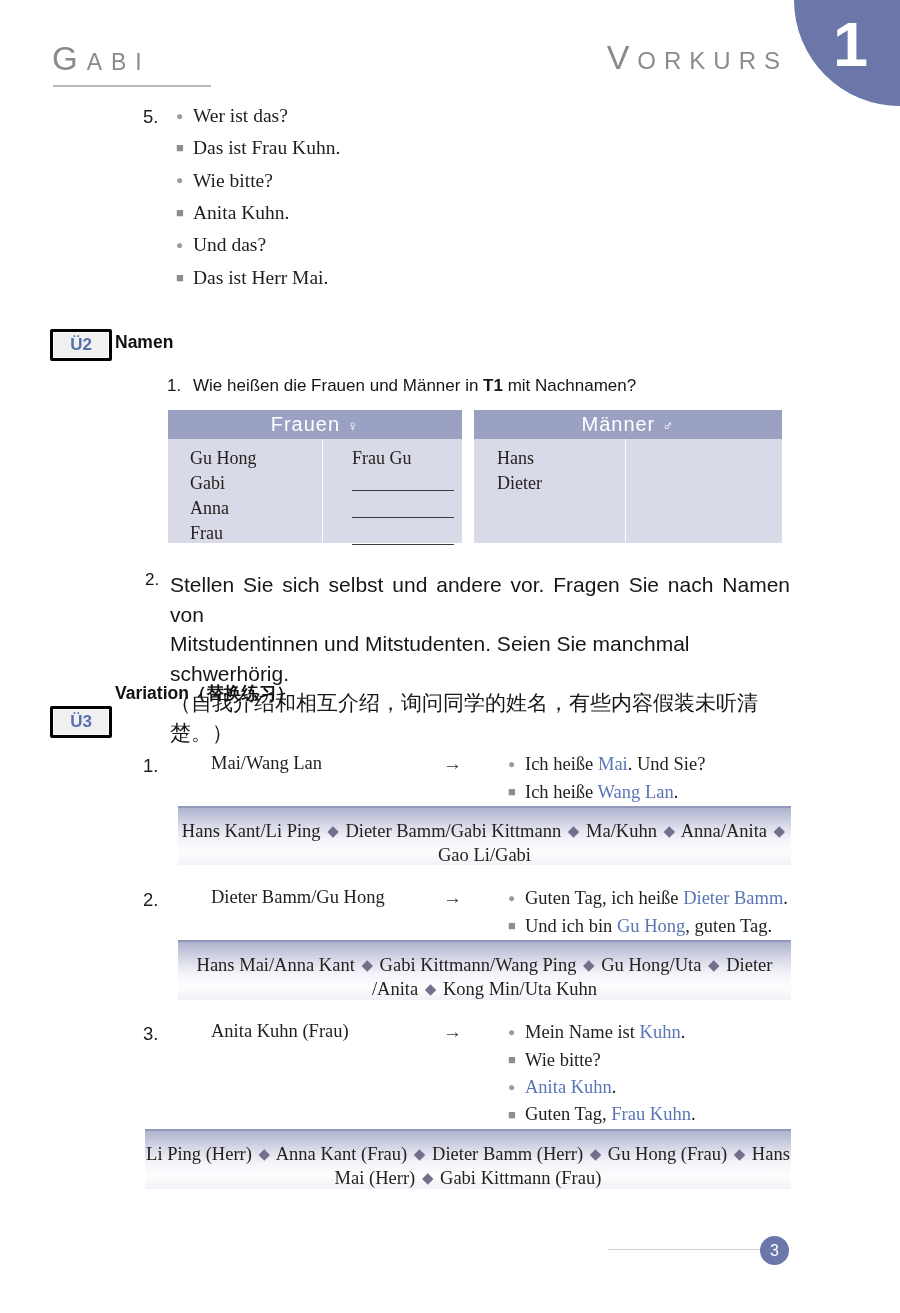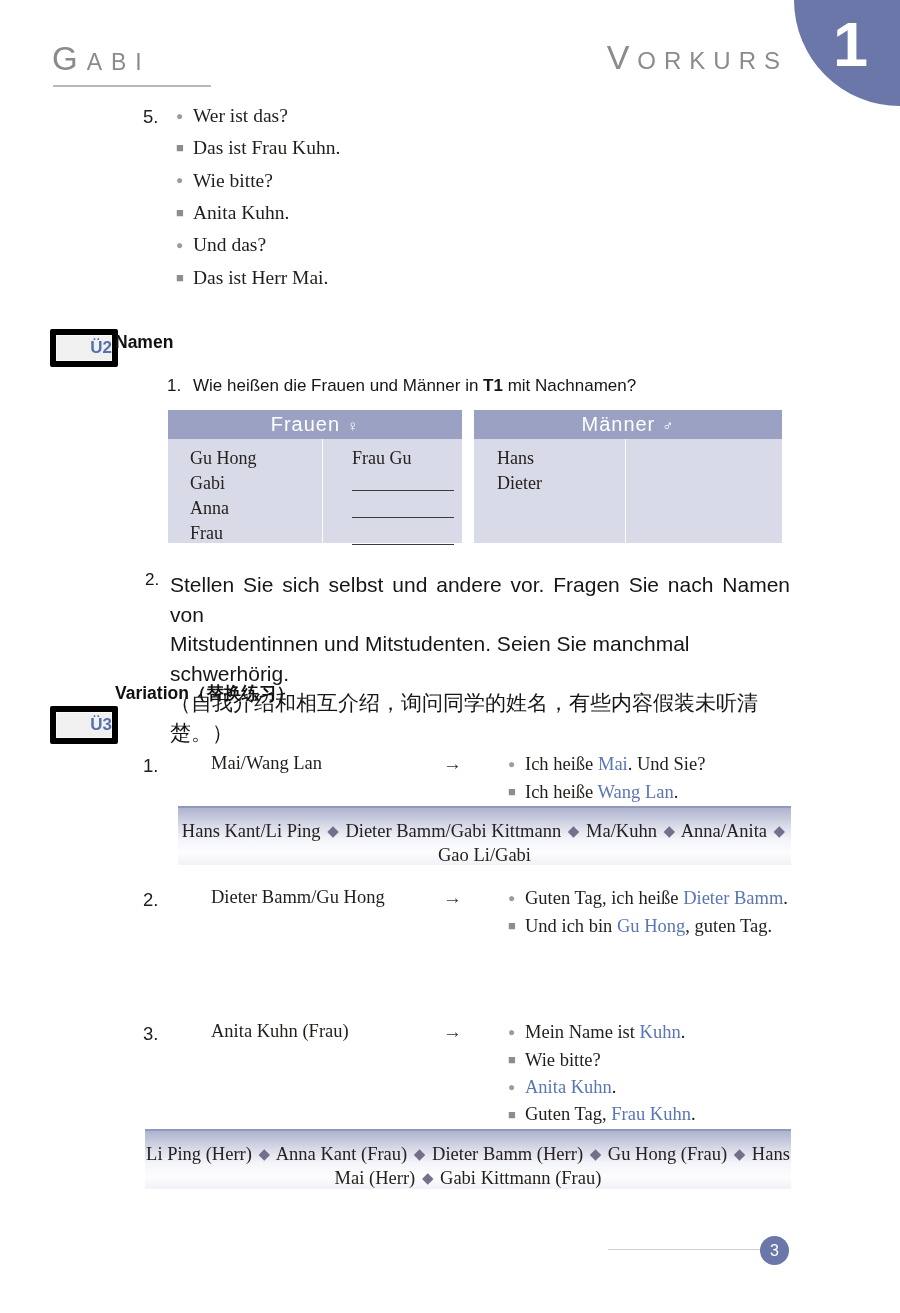--- a/index.html
+++ b/index.html
@@ -22,23 +22,23 @@
   .sec5 .item-num{position:absolute;left:0;top:6px;}
   .item-num{font-family:"Liberation Sans",sans-serif;font-size:18.5px;color:#1c1c1c;}
   .dlg-lines{margin-left:33px;}
   .dline{display:flex;align-items:center;height:32.3px;}
   .bu{display:inline-block;width:17px;flex:0 0 17px;}
   .bc{color:#9c9c9c;font-size:12px;}
   .bs{color:#8d8d8d;font-size:13px;}
 
   
   .ubadge{position:absolute;left:50px;width:56px;height:26px;background:#f0f0f0;
-          border:6px solid #000000;border-radius:2px;box-shadow:inset 0 0 0 1px #fafafa;
+          border:3px solid #000000;border-radius:2px;box-shadow:inset 0 0 0 1px #fafafa;
           color:#5570ad;font-family:"Liberation Sans",sans-serif;font-weight:bold;font-size:17px;
-          text-align:right;line-height:25px;}
+          text-align:center;line-height:25px;}
   .utitle{position:absolute;left:115px;font-family:"Liberation Sans",sans-serif;
           font-weight:bold;font-size:17.5px;color:#111;}
   #u2-badge{top:329px;} #u2-title{top:332px;}
   #u3-badge{top:706px;} #u3-title{top:681px;}
 
   
   .qnum{position:absolute;font-family:"Liberation Sans",sans-serif;font-size:17px;color:#161616;}
   #q1-num{left:167px;top:376px;}
   .q1-text{position:absolute;left:193px;top:376px;font-family:"Liberation Sans",sans-serif;
            font-size:17px;color:#161616;}
@@ -199,20 +199,21 @@
         <div class="dline">
           <span class="bu bc">●</span>
           <span class="dtx"><span>Guten Tag, ich heiße </span><span class="nm">Dieter Bamm</span><span>.</span></span>
         </div>
         <div class="dline">
           <span class="bu bs">■</span>
           <span class="dtx"><span>Und ich bin </span><span class="nm">Gu Hong</span><span>, guten Tag.</span></span>
         </div>
       </div>
   </div>
+  <div class="vbox" id="u3-box-1">Hans Mai/Anna Kant <span class="dia">◆</span> Gabi Kittmann/Wang Ping <span class="dia">◆</span> Gu Hong/Uta <span class="dia">◆</span> Dieter /Anita <span class="dia">◆</span> Kong Min/Uta Kuhn</div>
 
   <div class="u3item" id="u3-item-2">
     <span class="item-num">3.</span>
     <span class="prompt">Anita Kuhn (Frau)</span>
     <span class="arrow">→</span>
     <div class="dlg">
         <div class="dline">
           <span class="bu bc">●</span>
           <span class="dtx"><span>Mein Name ist </span><span class="nm">Kuhn</span><span>.</span></span>
         </div>

